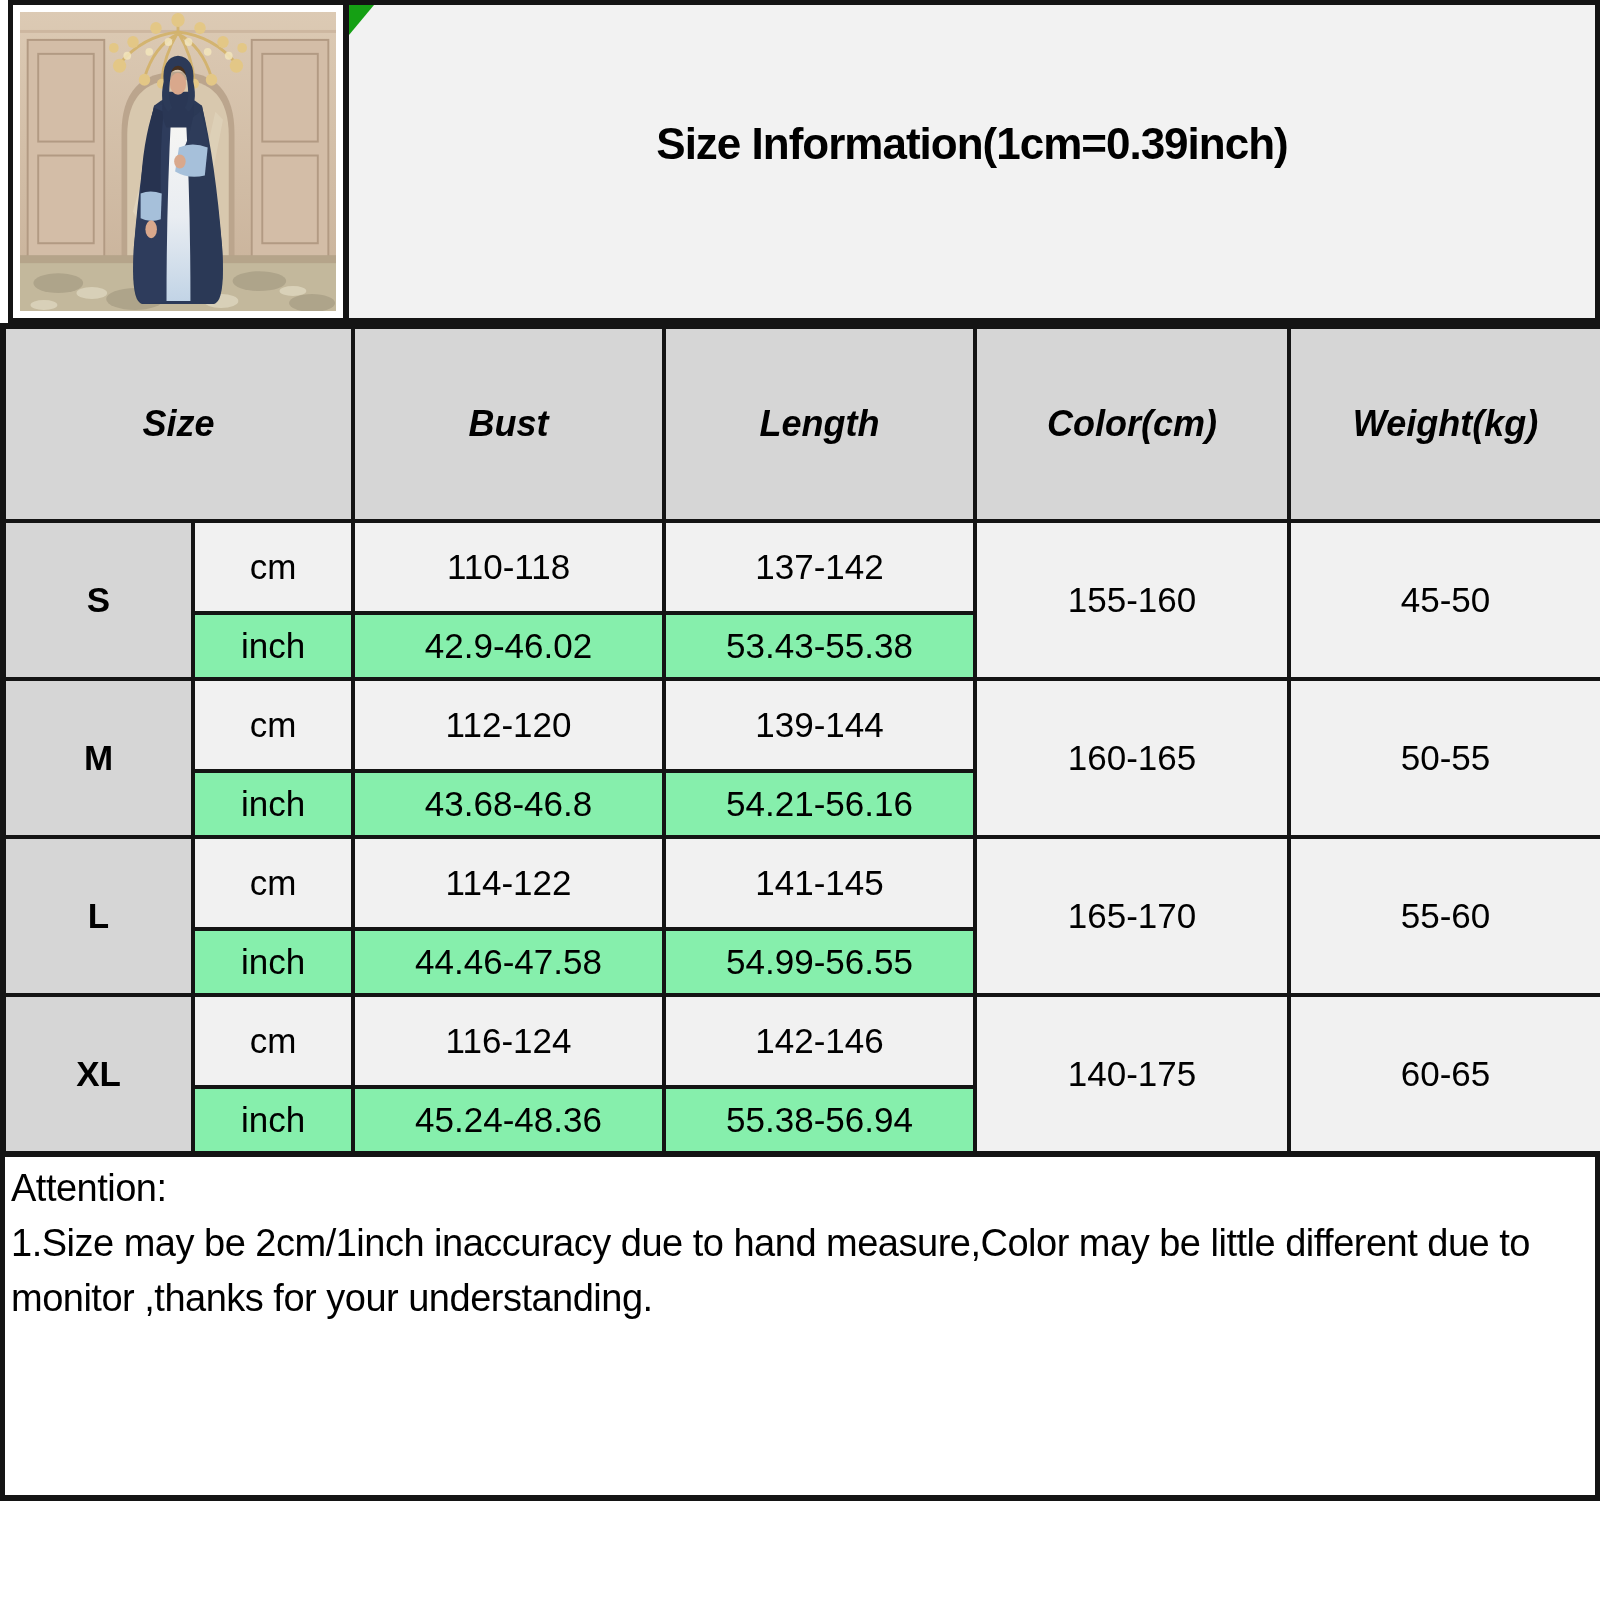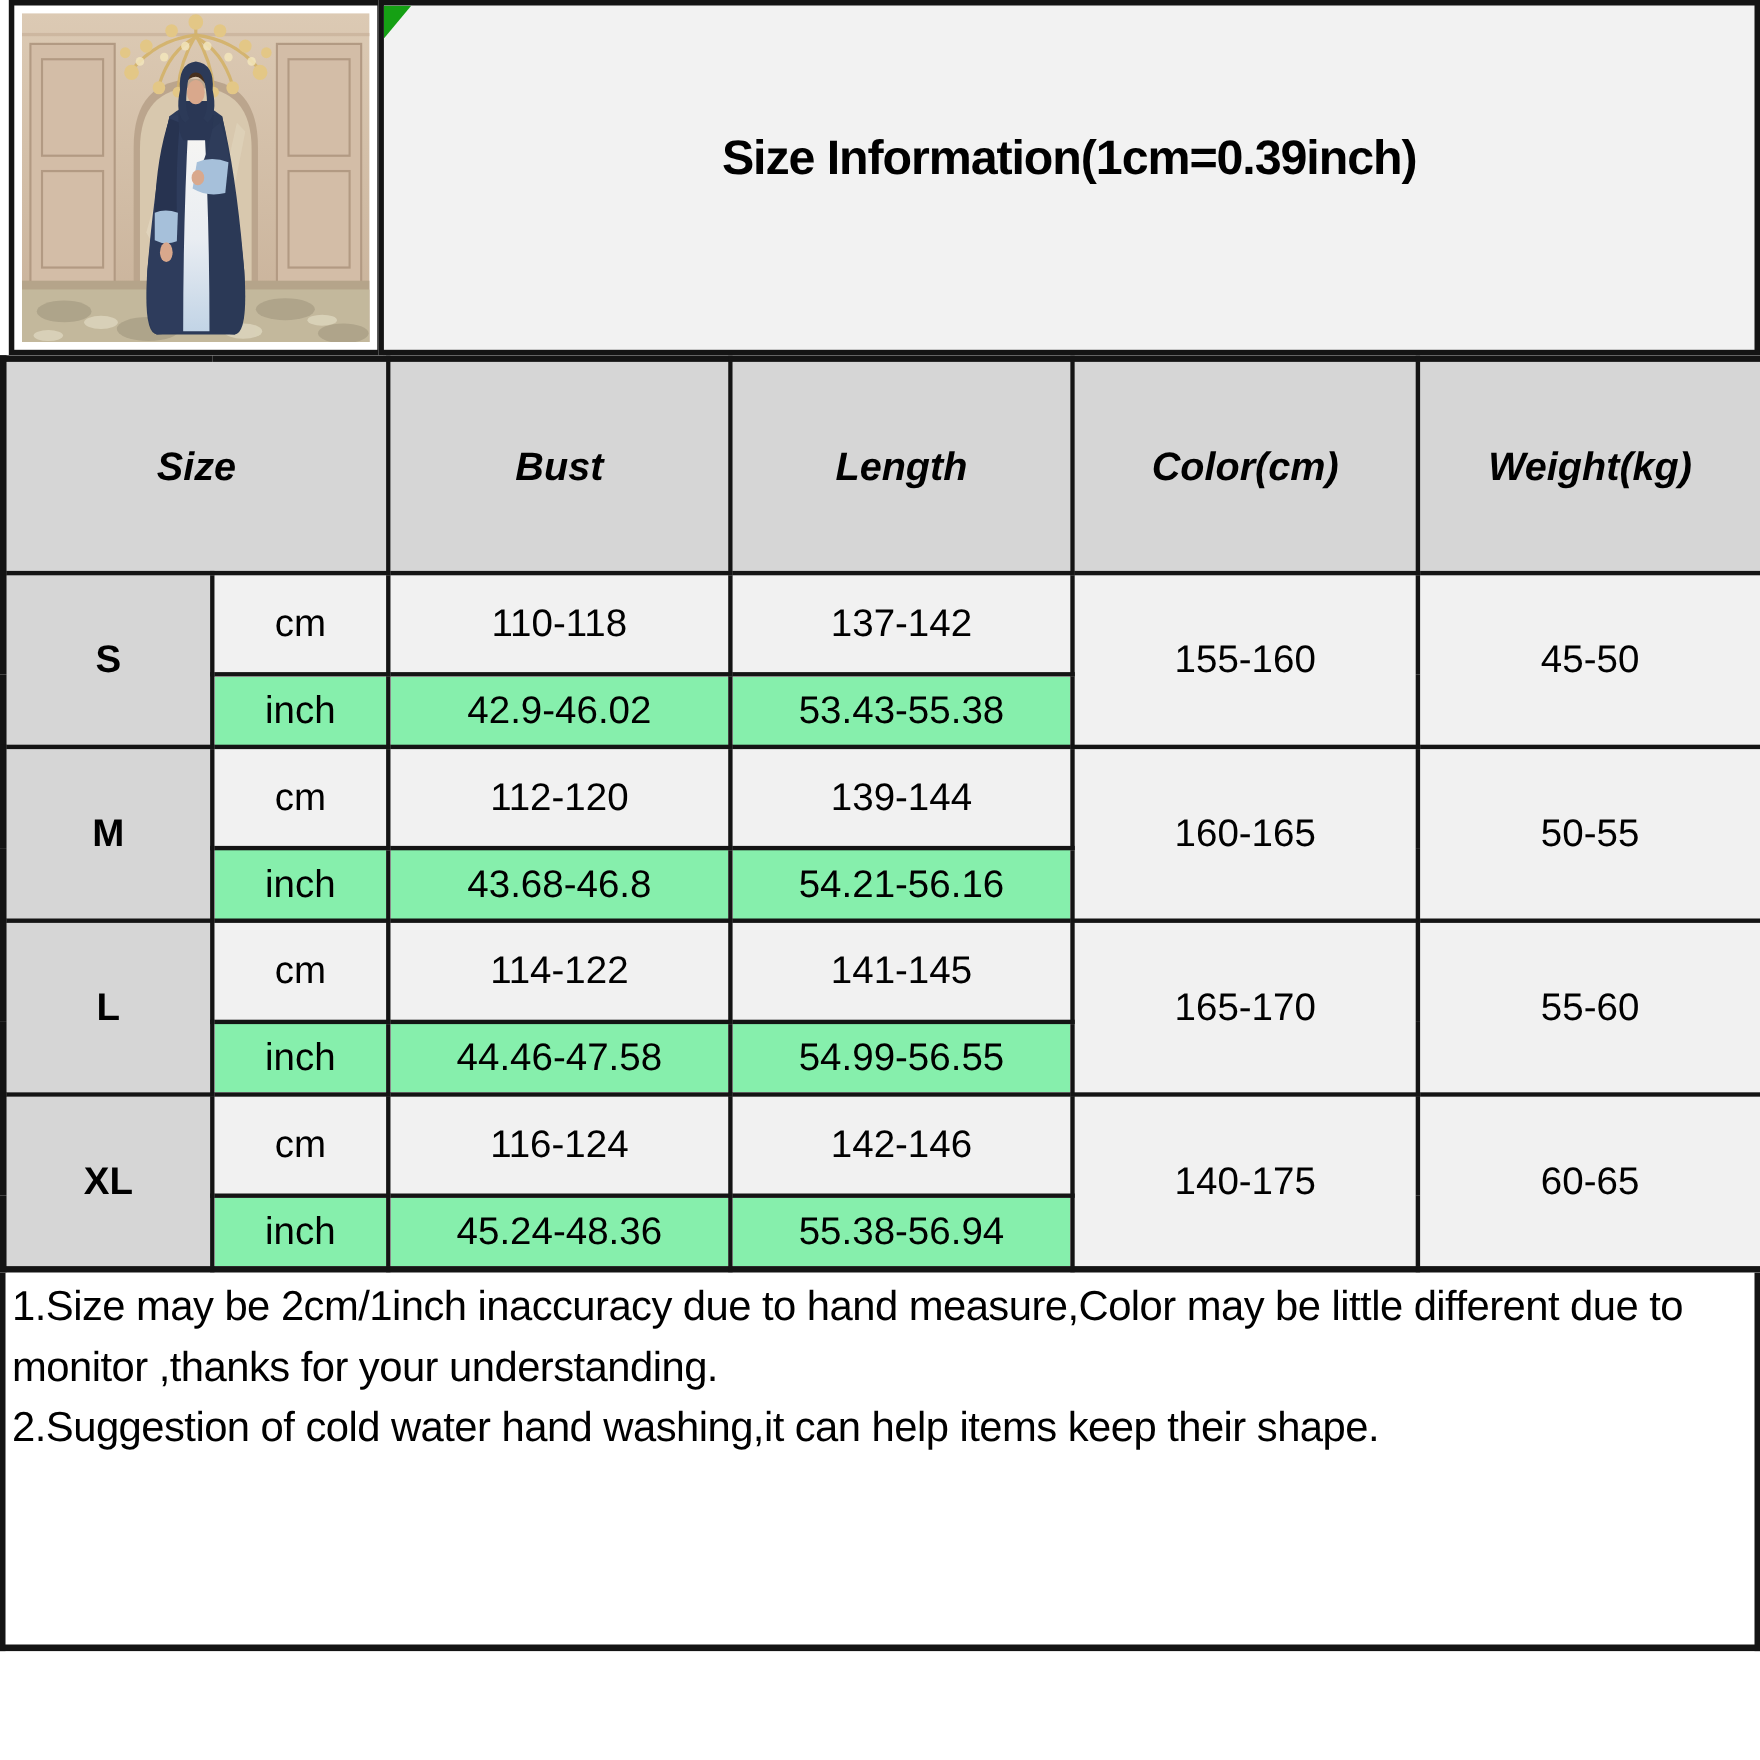--- a/index.html
+++ b/index.html
@@ -284,17 +284,17 @@
       </tr>
       <tr class="r-in">
         <td class="unit">inch</td>
         <td>45.24-48.36</td>
         <td>55.38-56.94</td>
       </tr>
     </tbody>
   </table>
 
   <div class="attention">
+    <p>Attention:</p>
     <p>1.Size may be 2cm/1inch inaccuracy due to hand measure,Color may be little different due to monitor ,thanks for your understanding.</p>
-    <p>2.Suggestion of cold water hand washing,it can help items keep their shape.</p>
   </div>
 
 </div>
 
 </body></html>

